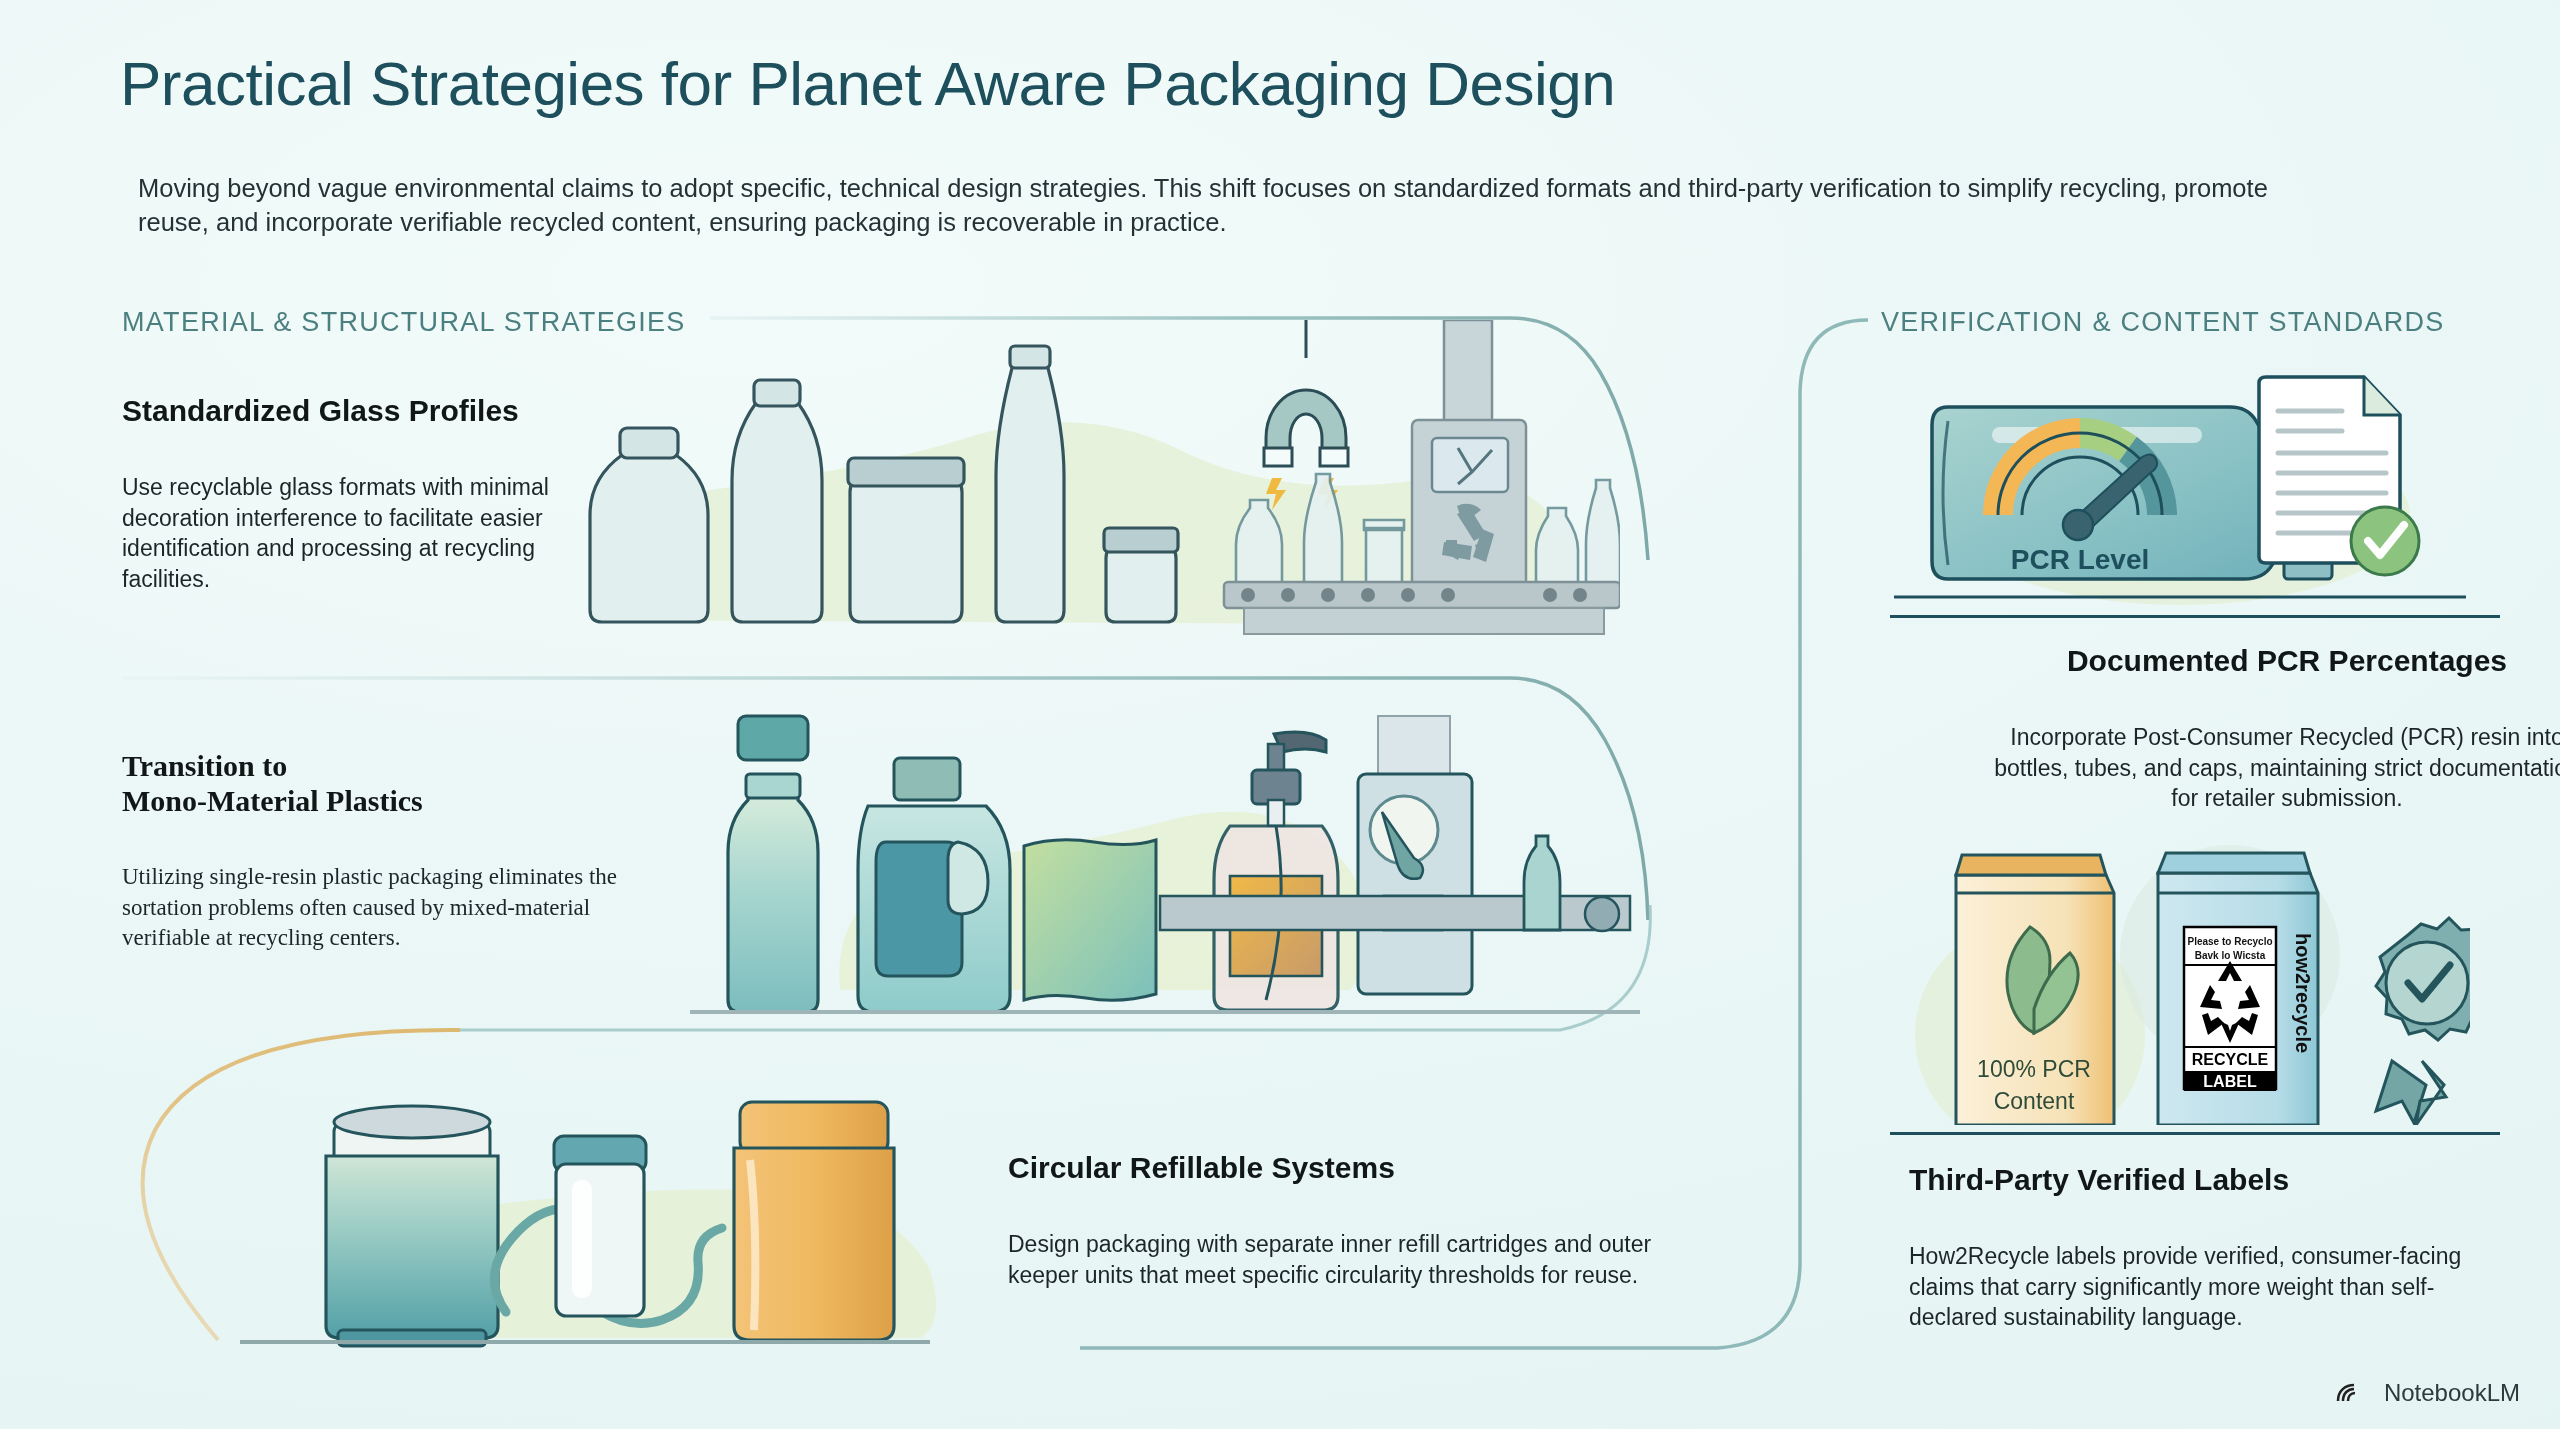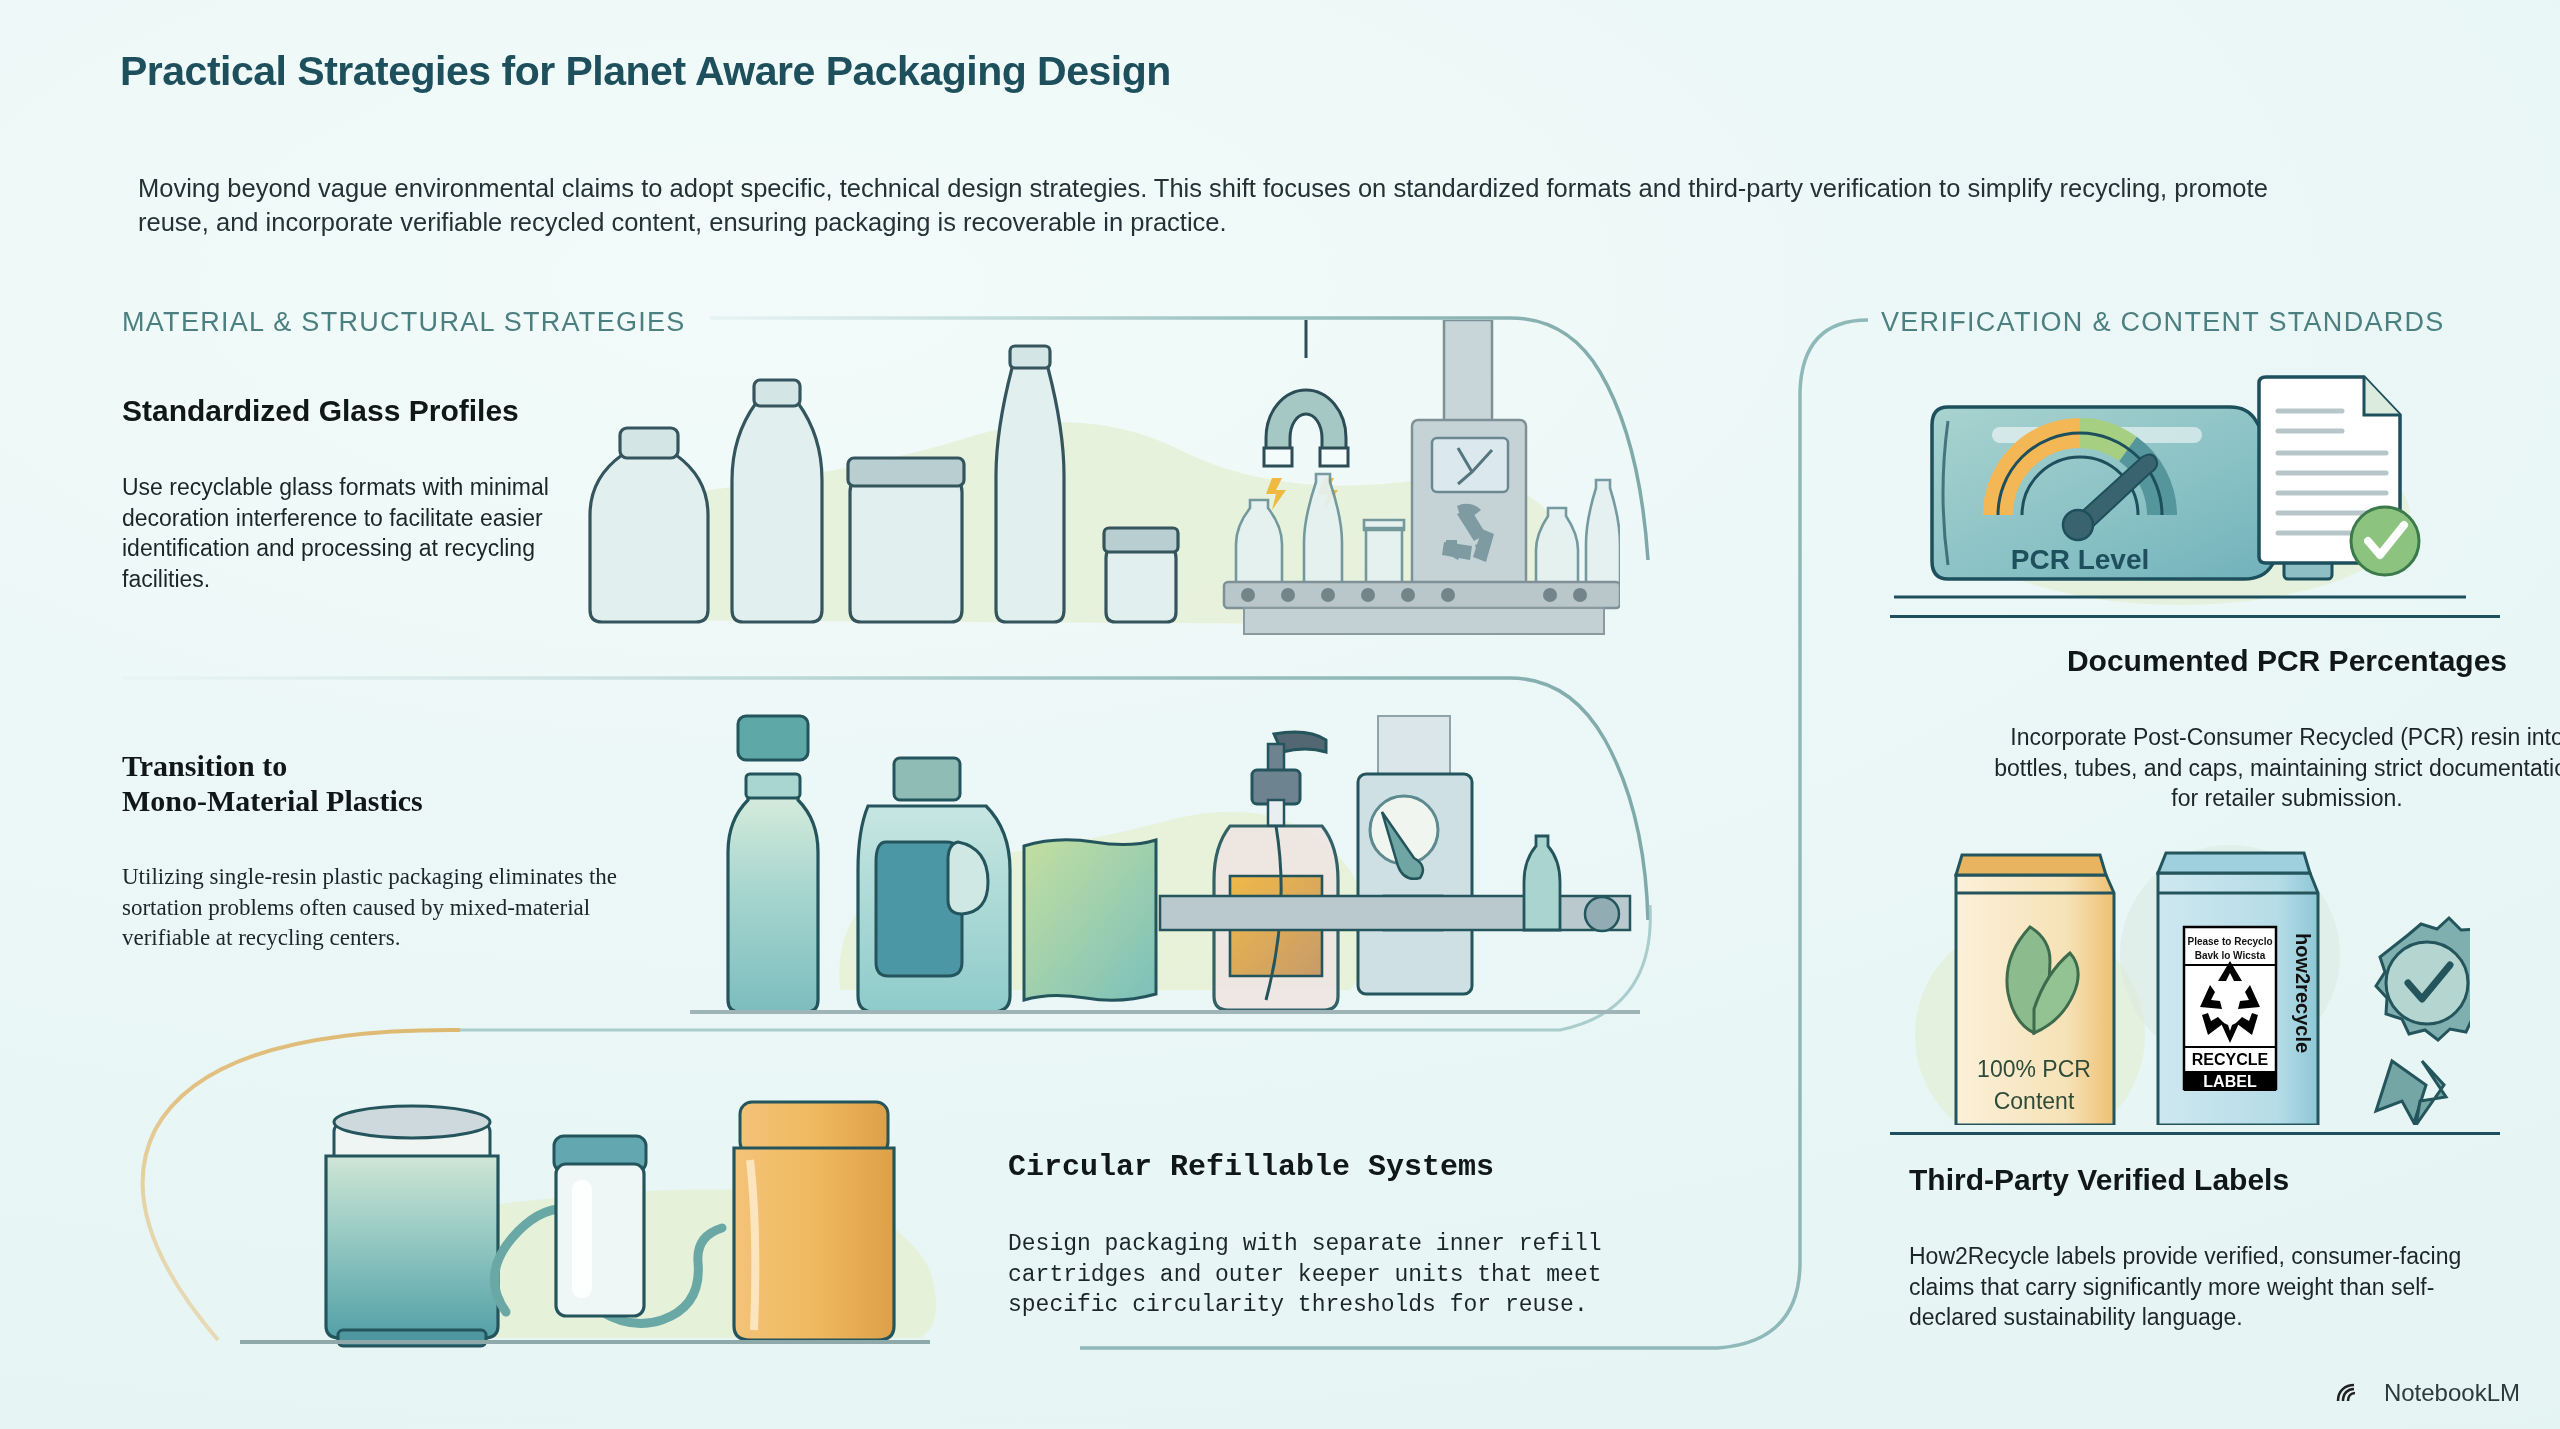--- a/index.html
+++ b/index.html
@@ -11,21 +11,21 @@
   }
   .page {
     position: relative;
     width: 2560px; height: 1429px;
     background: radial-gradient(ellipse 140% 110% at 30% 20%, #f2fbfa 0%, #e8f6f5 55%, #e4f4f3 100%);
   }
 
   
   .title {
     position: absolute; left: 120px; top: 48px;
-    font-size: 41px; font-weight: bold; letter-spacing: -0.5px;
+    font-size: 62px; font-weight: normal; letter-spacing: -0.5px;
     color: #1d4f5c; white-space: nowrap;
   }
   .subtitle {
     position: absolute; left: 138px; top: 172px; width: 2185px;
     font-size: 25.5px; line-height: 1.33; color: #243236;
   }
 
   
   .sec-label {
     position: absolute;
@@ -41,21 +41,21 @@
   
   .block { position: absolute; }
   .block h3 {
     font-size: 30px; font-weight: bold; color: #111717;
     line-height: 1.17; margin-bottom: 10px;
   }
   .block p { font-size: 23px; line-height: 1.33; color: #1c2628; margin-top: 44px; }
 
   #blk-glass  { left: 122px;  top: 393px;  width: 430px; }
   #blk-mono   { left: 122px;  top: 748px;  width: 540px; font-family: Liberation Serif, serif; }
-  #blk-refill { left: 1008px; top: 1150px; width: 680px; font-family: Liberation Mono, monospace; }
+  #blk-refill { left: 1008px; top: 1150px; width: 680px; }
   #blk-pcr    { left: 1987px; top: 643px;  width: 600px; text-align: center; }
   #blk-label  { left: 1909px; top: 1162px; width: 600px; }
 
   
   .illus { position: absolute; }
   #ill-glass  { left: 560px;  top: 320px;  width: 1060px; height: 340px; }
   #ill-mono   { left: 690px;  top: 700px;  width: 950px;  height: 340px; }
   #ill-refill { left: 230px;  top: 1030px; width: 760px;  height: 340px; }
   #ill-pcr    { left: 1880px; top: 365px;  width: 600px;  height: 250px; }
   #ill-lab    { left: 1900px; top: 835px;  width: 570px;  height: 290px; }

